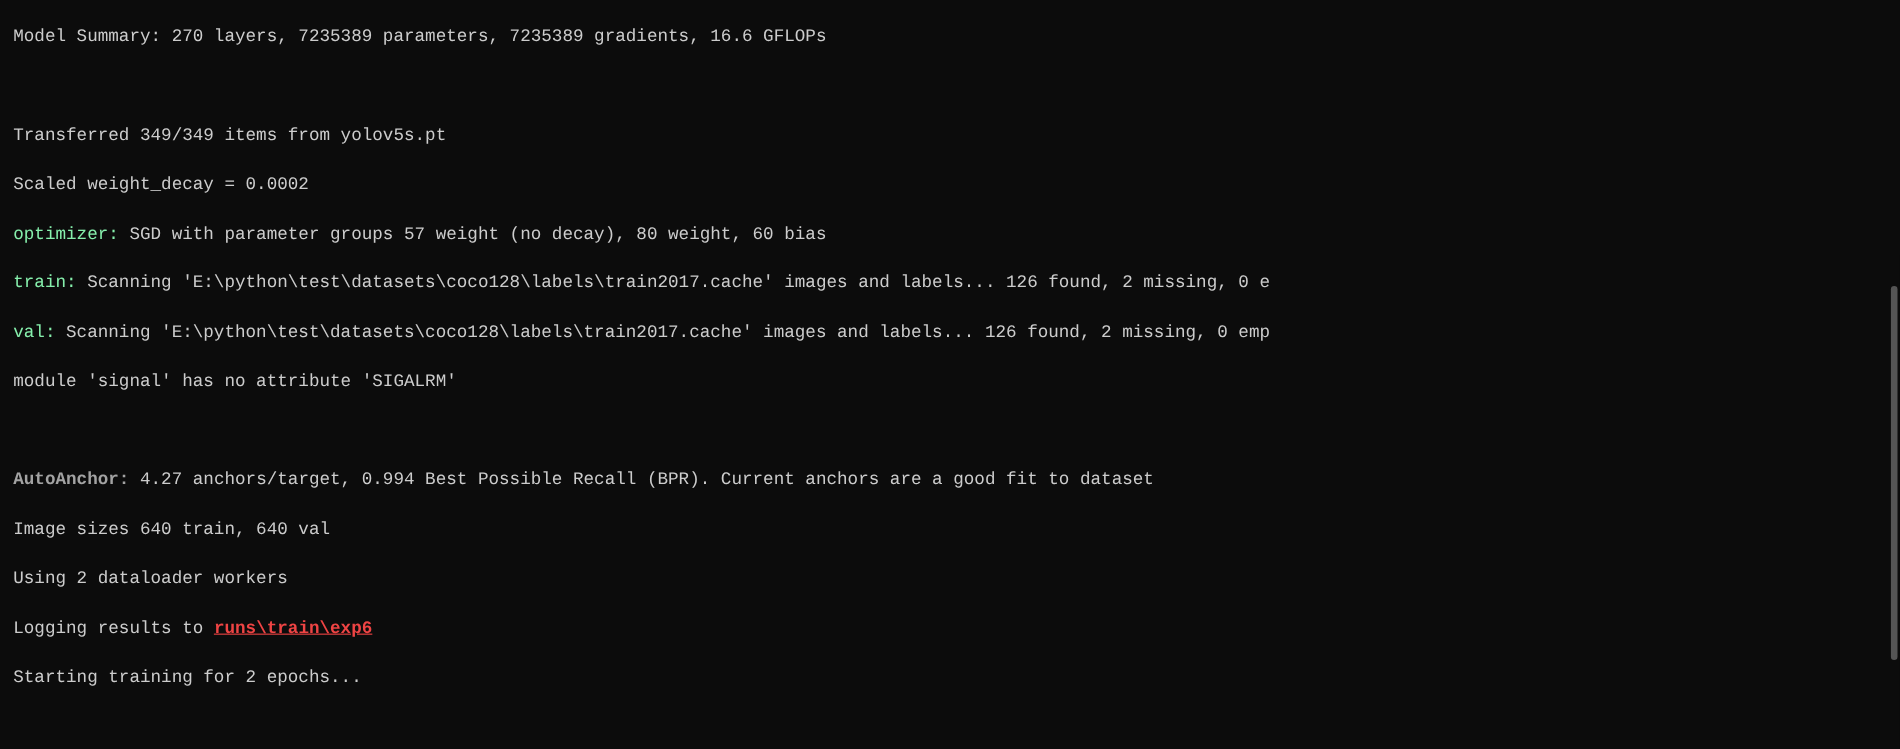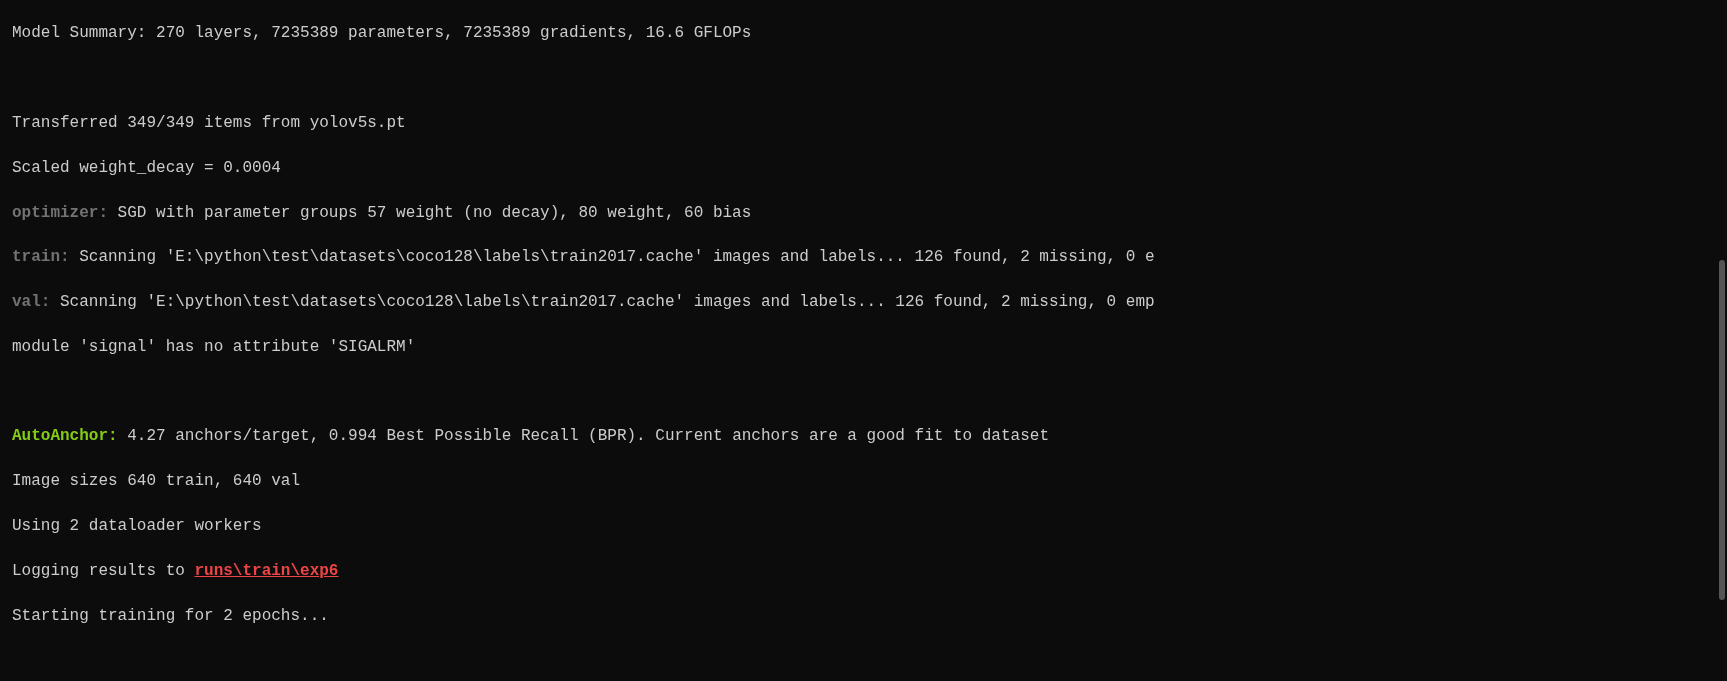--- a/index.html
+++ b/index.html
@@ -13,41 +13,41 @@
     width: 1727px;
     height: 681px;
     overflow: hidden;
     position: relative;
   }
   .terminal {
     padding: 0px 12px;
     white-space: pre;
   }
   .line { white-space: pre; }
-  .kw-green  { color: #737373; font-weight: bold; }
-  .kw-blue   { color: #84cc16; font-weight: bold; }
+  .kw-green  { color: #86efac; font-weight: normal; }
+  .kw-blue   { color: #a3a3a3; font-weight: bold; }
   .bold      { font-weight: bold; color: #ef4444; text-decoration: underline; }
   .scrollbar {
     position: absolute;
     right: 2px;
     top: 260px;
     width: 6px;
     height: 340px;
     background: #555;
     border-radius: 3px;
   }
 </style>
 </head>
 <body>
 
 <div class="terminal">
 <div class="line">Model Summary: 270 layers, 7235389 parameters, 7235389 gradients, 16.6 GFLOPs</div>
 <div class="line"> </div>
 <div class="line">Transferred 349/349 items from yolov5s.pt</div>
-<div class="line">Scaled weight_decay = 0.0004</div>
+<div class="line">Scaled weight_decay = 0.0002</div>
 <div class="line"><span class="kw-green">optimizer:</span><span> SGD with parameter groups 57 weight (no decay), 80 weight, 60 bias</span></div>
 <div class="line"><span class="kw-green">train:</span><span> Scanning 'E:\python\test\datasets\coco128\labels\train2017.cache' images and labels... 126 found, 2 missing, 0 e</span></div>
 <div class="line"><span class="kw-green">val:</span><span> Scanning 'E:\python\test\datasets\coco128\labels\train2017.cache' images and labels... 126 found, 2 missing, 0 emp</span></div>
 <div class="line">module 'signal' has no attribute 'SIGALRM'</div>
 <div class="line"> </div>
 <div class="line"><span class="kw-blue">AutoAnchor:</span><span> 4.27 anchors/target, 0.994 Best Possible Recall (BPR). Current anchors are a good fit to dataset</span></div>
 <div class="line">Image sizes 640 train, 640 val</div>
 <div class="line">Using 2 dataloader workers</div>
 <div class="line"><span>Logging results to </span><span class="bold">runs\train\exp6</span></div>
 <div class="line">Starting training for 2 epochs...</div>

